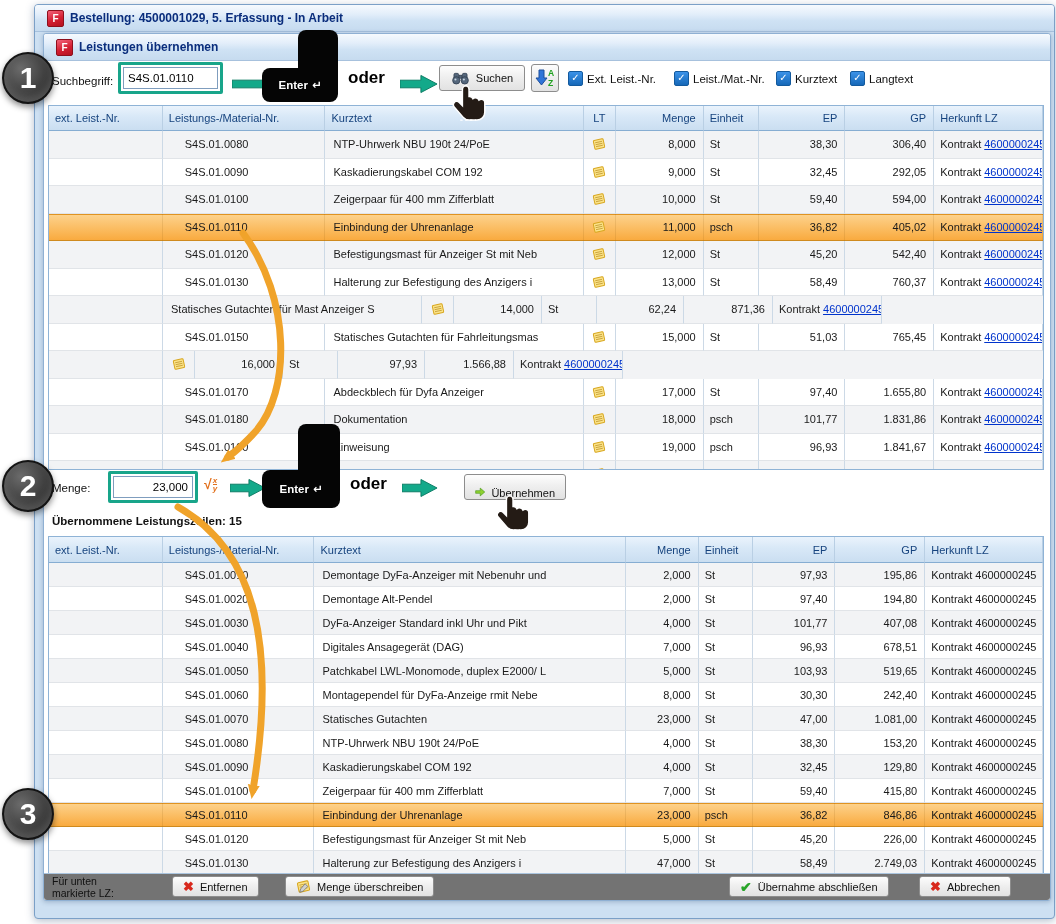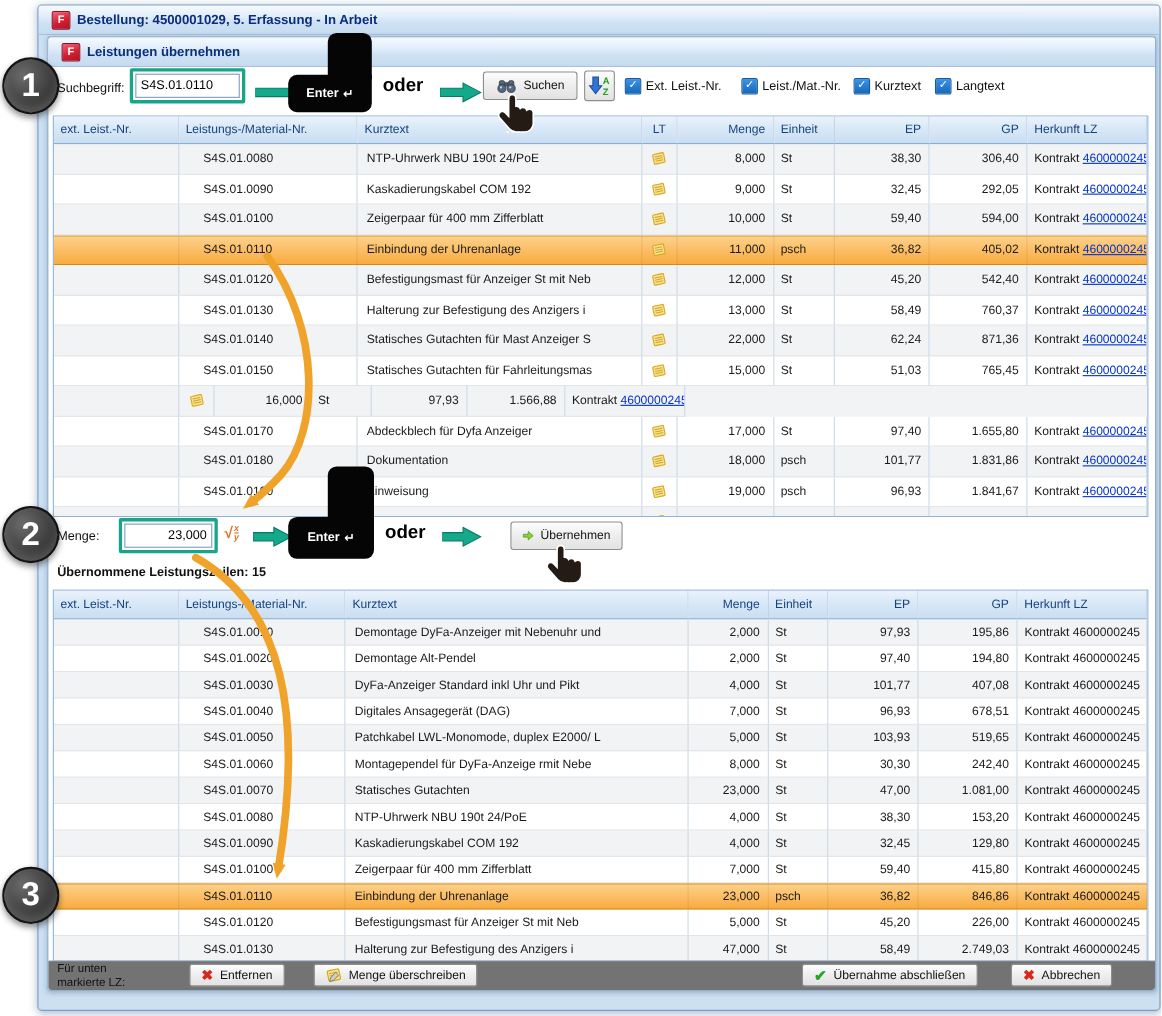--- a/index.html
+++ b/index.html
@@ -255,31 +255,30 @@
               </svg>
             </div>
             <div class="tc num" style="width: 88px;">13,000</div>
             <div class="tc einheit" style="width: 55px;">St</div>
             <div class="tc num" style="width: 87px;">58,49</div>
             <div class="tc num" style="width: 89px;">760,37</div>
             <div class="tc herkunft" style="width: 109px;"><span>Kontrakt</span>&nbsp;<a class="lnk" href="#">4600000245</a></div>
           </div>
           <div class="trow stripe">
             <div class="tc ext" style="width: 114px;"></div>
-            <div class="tc nr" style="width: 163px;">S4S.01.0140</div>
             <div class="tc kurz" style="width: 259px;">Statisches Gutachten für Mast Anzeiger S</div>
             <div class="tc lt" style="width: 32px;">
               <svg width="14" height="14" viewBox="0 0 14 14">
                 <g transform="rotate(-12 7 7)">
                   <rect x="2" y="2.5" width="10" height="9" rx="1" fill="#fbe389" stroke="#d8a720"></rect>
                   <path d="M3.5 5 h7 M3.5 7 h7 M3.5 9 h7" stroke="#caa43c" stroke-width="0.9"></path>
                 </g>
               </svg>
             </div>
-            <div class="tc num" style="width: 88px;">22,000</div>
+            <div class="tc num" style="width: 88px;">14,000</div>
             <div class="tc einheit" style="width: 55px;">St</div>
             <div class="tc num" style="width: 87px;">62,24</div>
             <div class="tc num" style="width: 89px;">871,36</div>
             <div class="tc herkunft" style="width: 109px;"><span>Kontrakt</span>&nbsp;<a class="lnk" href="#">4600000245</a></div>
           </div>
           <div class="trow">
             <div class="tc ext" style="width: 114px;"></div>
             <div class="tc nr" style="width: 163px;">S4S.01.0150</div>
             <div class="tc kurz" style="width: 259px;">Statisches Gutachten für Fahrleitungsmas</div>
             <div class="tc lt" style="width: 32px;">
@@ -399,21 +398,21 @@
             <i class="den">y</i>
           </span>
       </div>
       <svg class="garrow" style="left:186px;top:444px;" width="36" height="20" viewBox="0 0 38 20">
           <polygon points="0,6 20,6 20,1 37,10 20,19 20,14 0,14" fill="#13a98a" stroke="#0a7a62"></polygon>
         </svg>
       <div class="oder" style="left:306px;top:440px;">oder</div>
       <svg class="garrow" style="left:358px;top:444px;" width="36" height="20" viewBox="0 0 38 20">
           <polygon points="0,6 20,6 20,1 37,10 20,19 20,14 0,14" fill="#13a98a" stroke="#0a7a62"></polygon>
         </svg>
-      <button class="btn" style="position:absolute;left:420px;top:440px;width:102px;">
+      <button class="btn" style="position:absolute;left:420px;top:440px;width:102px;align-items:flex-end;">
         <svg width="16" height="14" viewBox="0 0 16 14">
             <polygon points="1,5 8,5 8,1 15,7 8,13 8,9 1,9" fill="#8ed02f" stroke="#4a9a1c"></polygon>
           </svg>
         <span>Übernehmen</span>
       </button>
 
       <div class="lbl" style="left:8px;top:478px;font-weight:bold;">Übernommene Leistungszeilen: 15</div>
 
       <div id="bottom-table" class="tbl" style="left:4px;top:502px;width:996px;height:338px;">
           <div class="trow thead">

